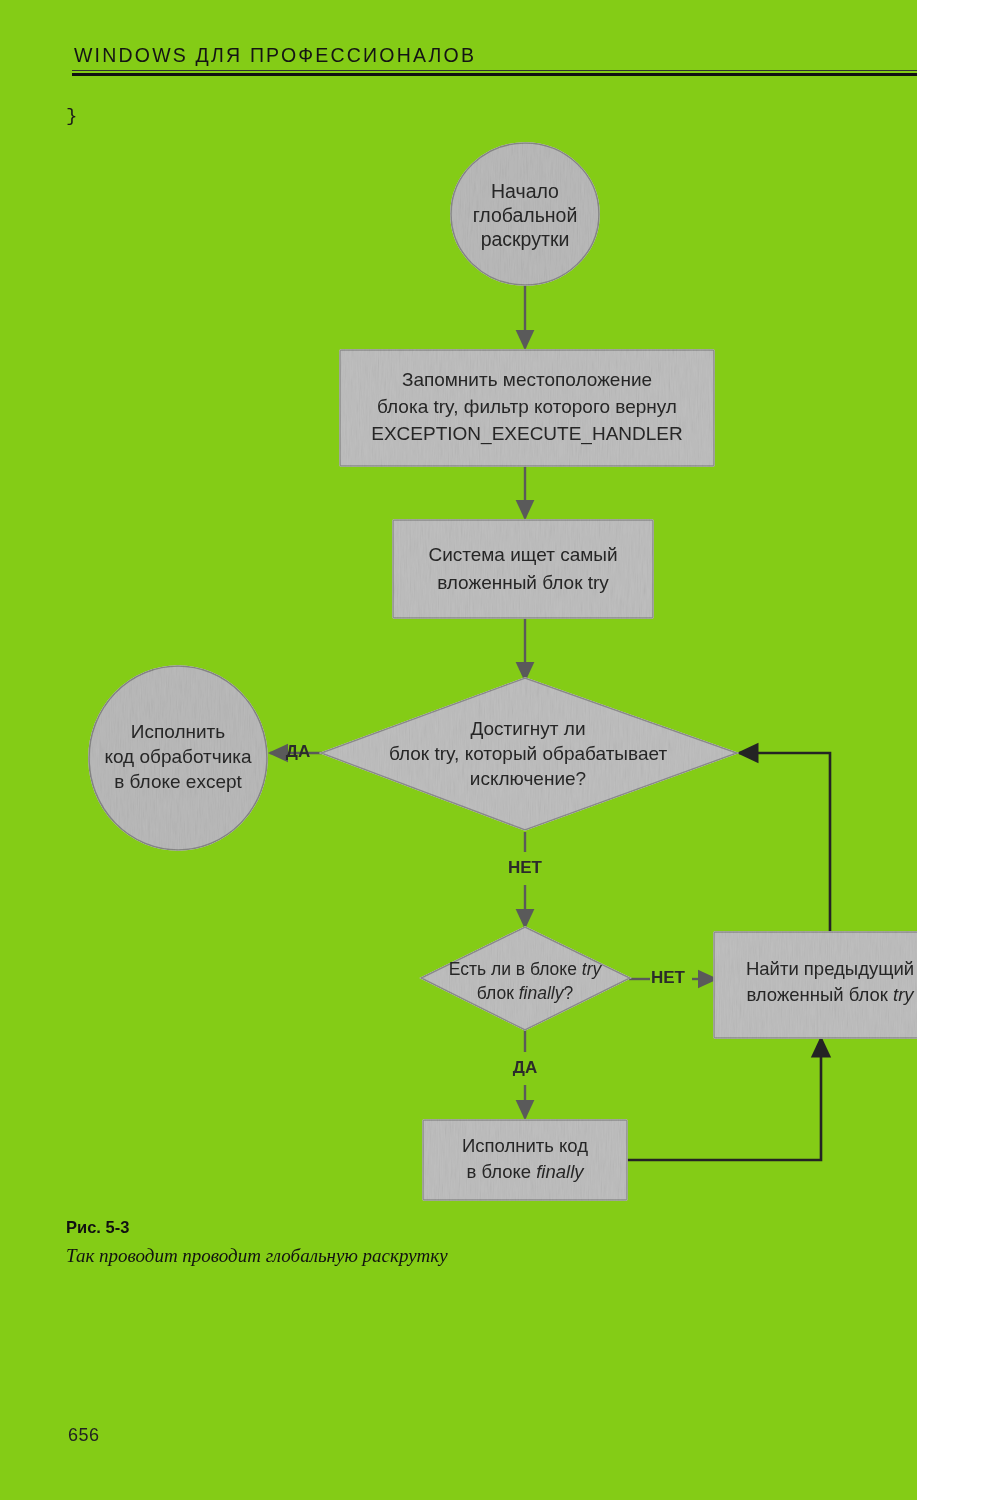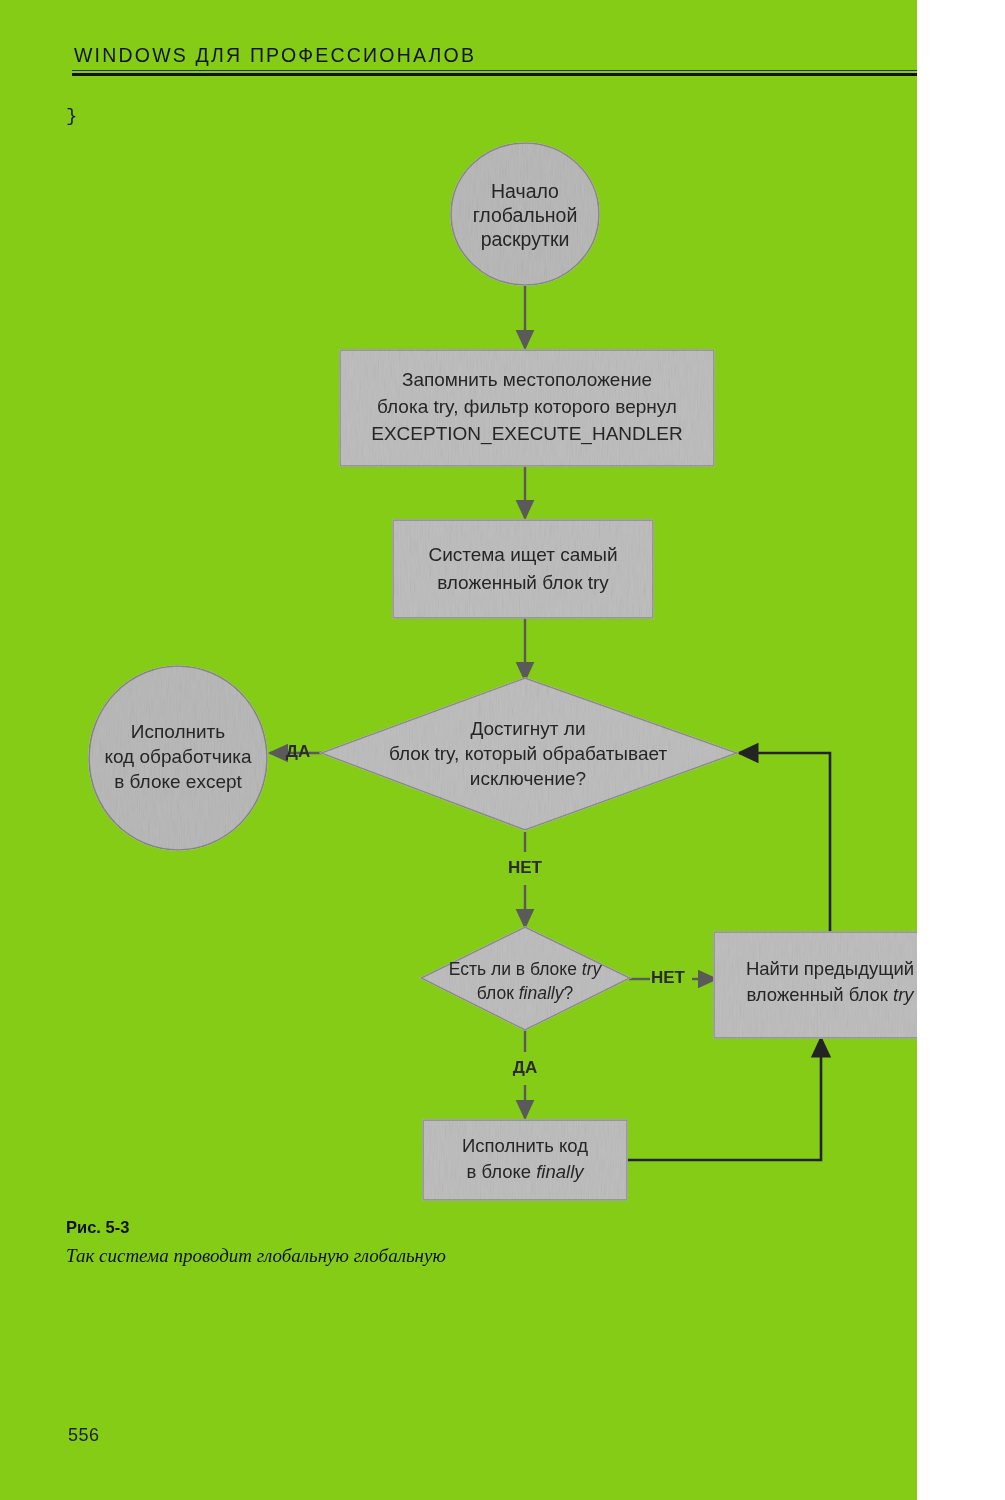--- a/index.html
+++ b/index.html
@@ -226,17 +226,17 @@
       <g>
         <text class="edge-label" x="294" y="613">ДА</text>
         <text class="edge-label" x="521" y="729">НЕТ</text>
         <text class="edge-label" x="664" y="839">НЕТ</text>
         <text class="edge-label" x="521" y="929">ДА</text>
       </g>
     </svg>
   </div>
 
   <div id="caption-num">Рис. 5-3</div>
-  <div id="caption-text">Так система проводит глобальную глобальную</div>
-
-  <div id="folio">556</div>
+  <div id="caption-text">Так проводит проводит глобальную раскрутку</div>
+
+  <div id="folio">656</div>
 
 </div>
 
 </body></html>

